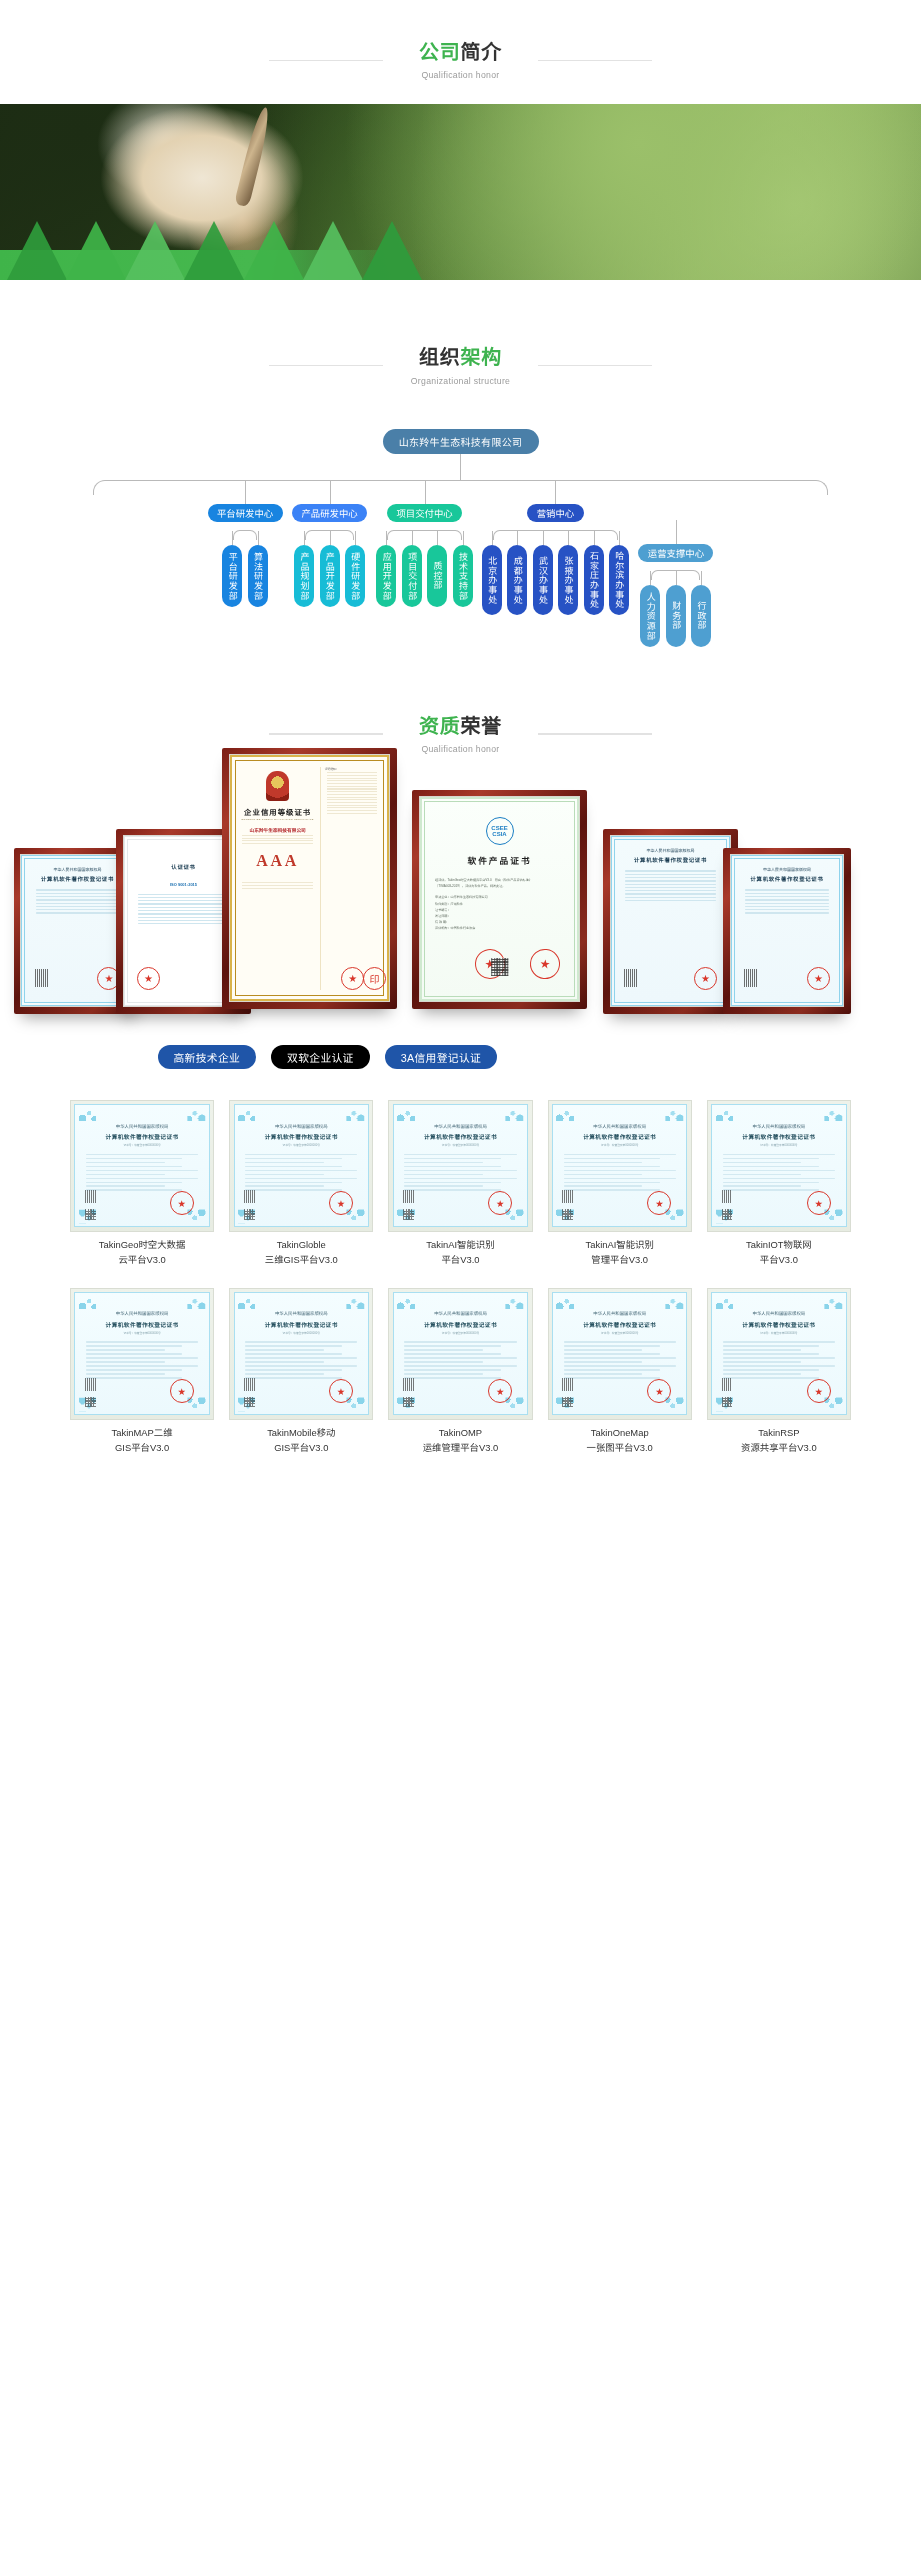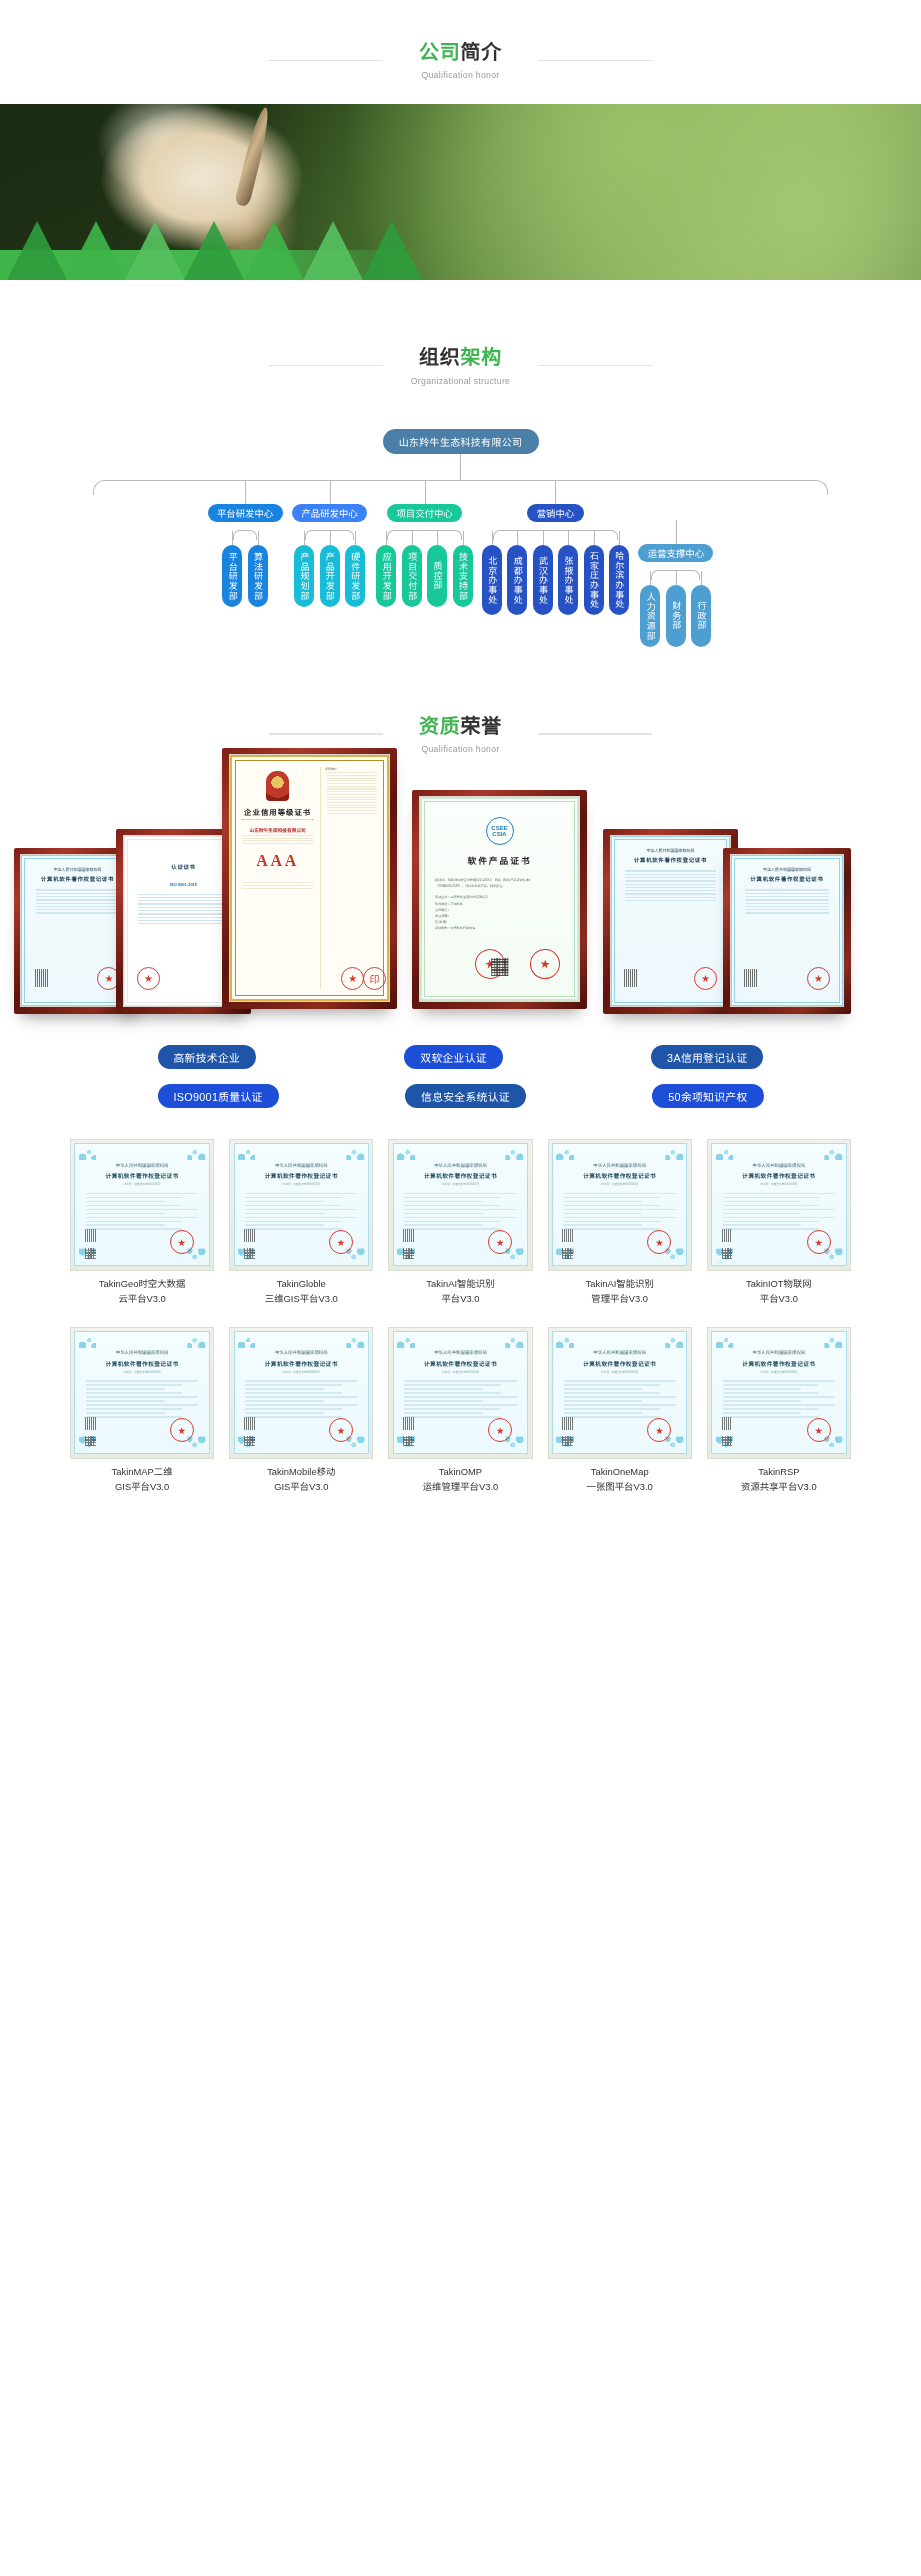--- a/index.html
+++ b/index.html
@@ -312,33 +312,33 @@
     width: 17.5px; height: 17.5px;
     background:
       repeating-linear-gradient(90deg, #2b2b2b 0 1.3px, #fff 1.3px 2.7px),
       repeating-linear-gradient(0deg, #2b2b2b 0 1.3px, #fff 1.3px 2.7px);
     background-blend-mode: multiply;
     opacity: .75;
   }
 
   
   .badges { width: 606px; margin: 4px auto 0 auto; }
-  .badge-row { display: flex; justify-content: space-between; gap: 15px; margin-bottom: 15px; }
+  .badge-row { display: flex; justify-content: flex-start; gap: 15px; margin-bottom: 15px; }
   .badge {
     height: 24px;
     border-radius: 12px;
     color: #fff;
     font-size: 10.8px;
     display: flex; align-items: center; justify-content: center;
     padding: 0 16px;
     white-space: nowrap;
     letter-spacing: 0.3px;
   }
   .badge.blue  { background: #1f55a8; }
-  .badge.green { background: #1d4ed8; }
+  .badge.green { background: #000000; }
 
   
   .soft-grid {
     width: 781px;
     margin: 31px auto 40px auto;
     display: grid;
     grid-template-columns: repeat(5, 1fr);
     row-gap: 20px;
     column-gap: 15px;
   }
@@ -671,25 +671,20 @@
     </div>
 
   </div>
 
   <div class="badges" id="badges">
       <div class="badge-row">
         <div class="badge blue">高新技术企业</div>
         <div class="badge green">双软企业认证</div>
         <div class="badge blue">3A信用登记认证</div>
       </div>
-      <div class="badge-row">
-        <div class="badge green">ISO9001质量认证</div>
-        <div class="badge blue">信息安全系统认证</div>
-        <div class="badge green">50余项知识产权</div>
-      </div>
     </div>
 
   <div class="soft-grid" id="soft-grid">
       <div class="soft-item">
         <div class="soft-thumb">
           <div class="soft-inner">
             <div class="corner l"></div>
             <div class="corner r"></div>
             <div class="corner bl"></div>
             <div class="corner br"></div>

